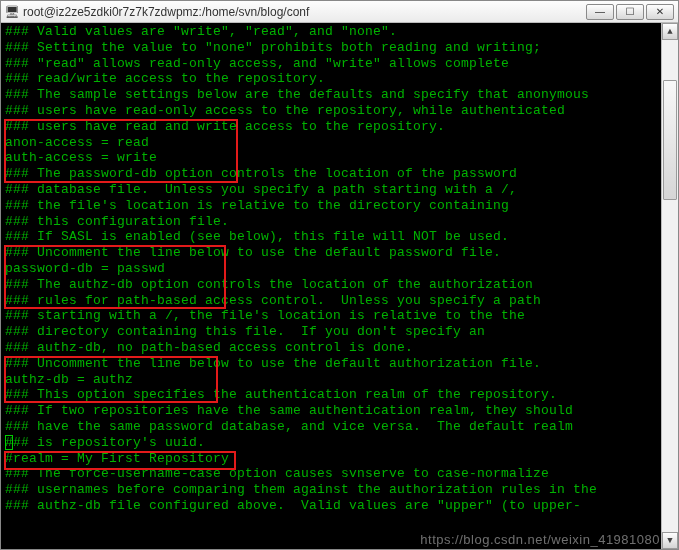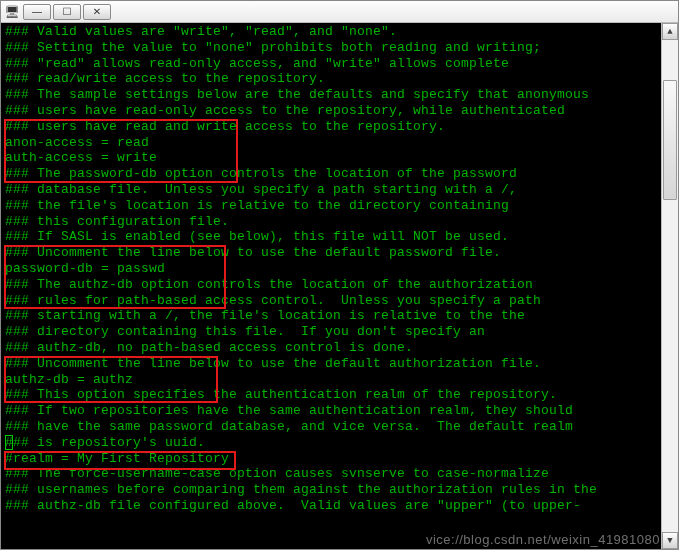--- a/index.html
+++ b/index.html
@@ -104,20 +104,21 @@
     letter-spacing:0.5px;
     pointer-events:none;
   }
 </style>
 </head>
 <body>
 
 <div class="window">
   <div class="titlebar">
     <span class="icon">🖥</span>
+    <span class="title">root@iz2ze5zdki0r7z7k7zdwpmz:/home/svn/blog/conf</span>
     <div class="win-controls">
       <div class="win-btn">—</div>
       <div class="win-btn">☐</div>
       <div class="win-btn">✕</div>
     </div>
   </div>
 
   <div class="terminal-wrap">
     <div class="terminal" id="term">### Valid values are "write", "read", and "none".
 ### Setting the value to "none" prohibits both reading and writing;
@@ -159,15 +160,15 @@
     <div class="cursor-box" style="left:4px; top:412px;"></div>
 
     <div class="scrollbar">
       <div class="sb-btn">▲</div>
       <div class="sb-track">
         <div class="sb-thumb"></div>
       </div>
       <div class="sb-btn">▼</div>
     </div>
 
-    <div class="watermark">vice://blog.csdn.net/weixin_41981080</div>
+    <div class="watermark">https://blog.csdn.net/weixin_41981080</div>
   </div>
 </div>
 
 </body></html>

